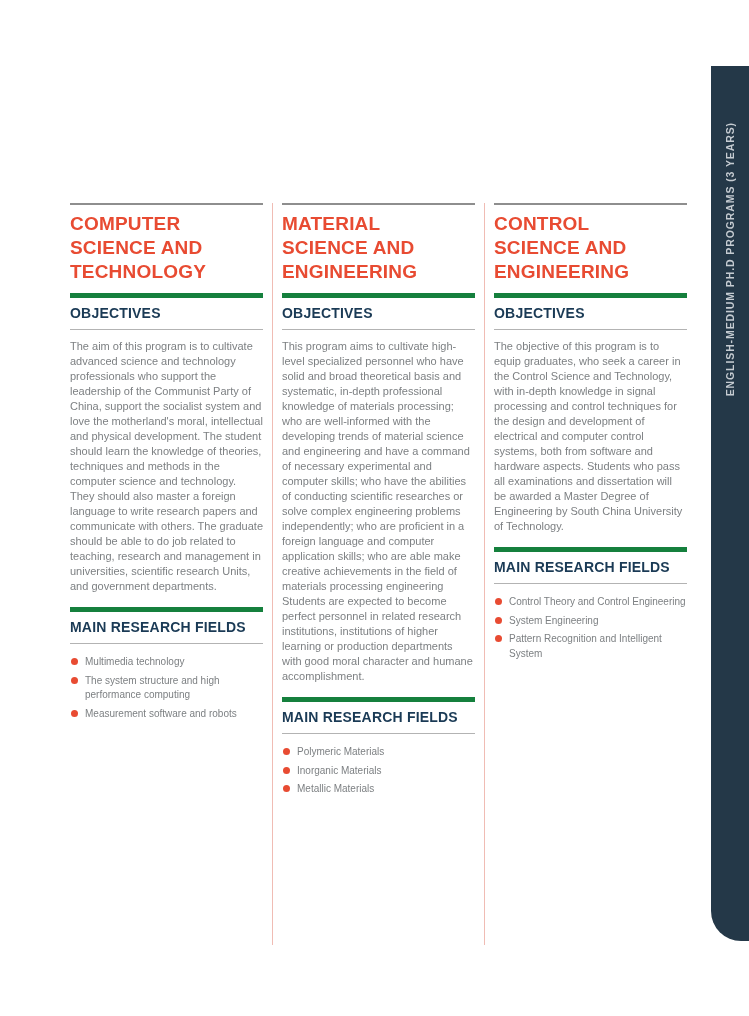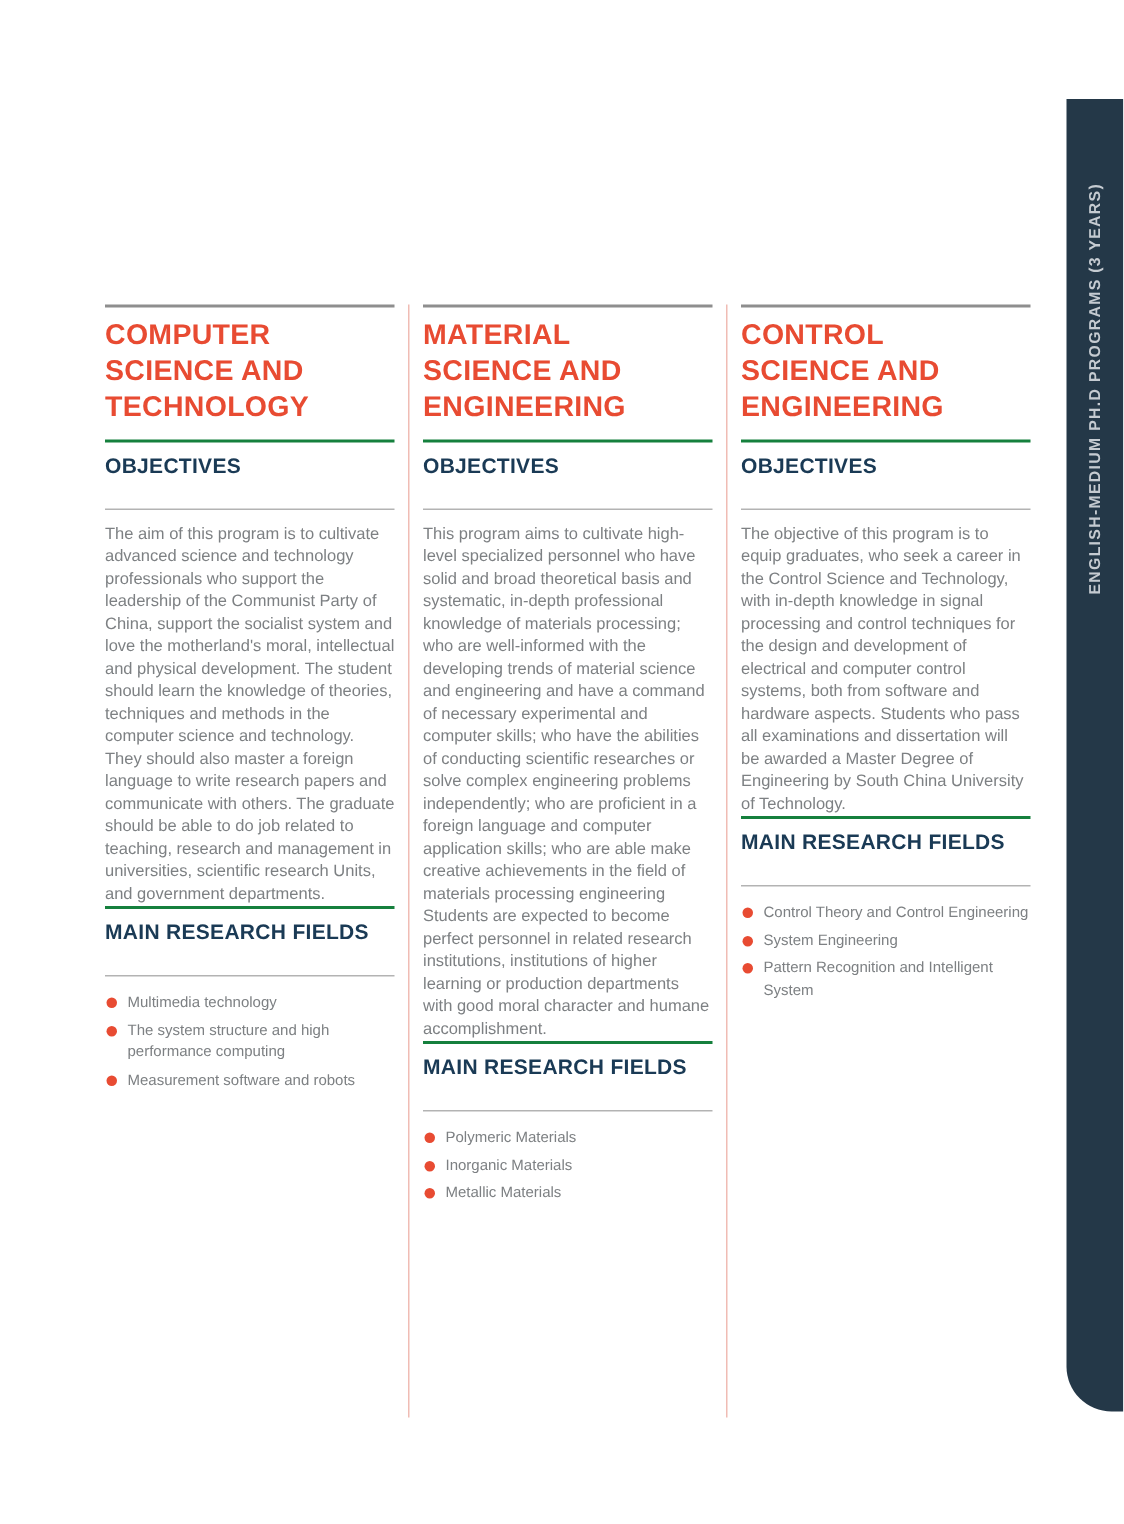--- a/index.html
+++ b/index.html
@@ -50,39 +50,39 @@
     color:#e84b32;
     font-size:19px;
     font-weight:bold;
     line-height:24px;
     letter-spacing:0.2px;
     white-space:pre-line;
     margin:3px 0 9px 0;
   }
 
   .section-heading {
-    border-top:2px solid #15803d;
+    border-top:5px solid #15803d;
     border-bottom:1px solid #b3b3b3;
-    padding:7px 0 21px 0;
+    padding:7px 0 8px 0;
   }
   .section-heading h2 {
     color:#1a3a55;
     font-size:14px;
     font-weight:bold;
     letter-spacing:0.2px;
   }
 
   .body-text {
     margin-top:9px;
     color:#7d8083;
     font-size:11px;
     line-height:15px;
   }
 
-  .fields-heading { }
+  .fields-heading { margin-top:13px; }
 
   ul.fields {
     list-style:none;
     margin-top:11px;
   }
   ul.fields li {
     position:relative;
     padding-left:15px;
     color:#7d8083;
     font-size:10px;

